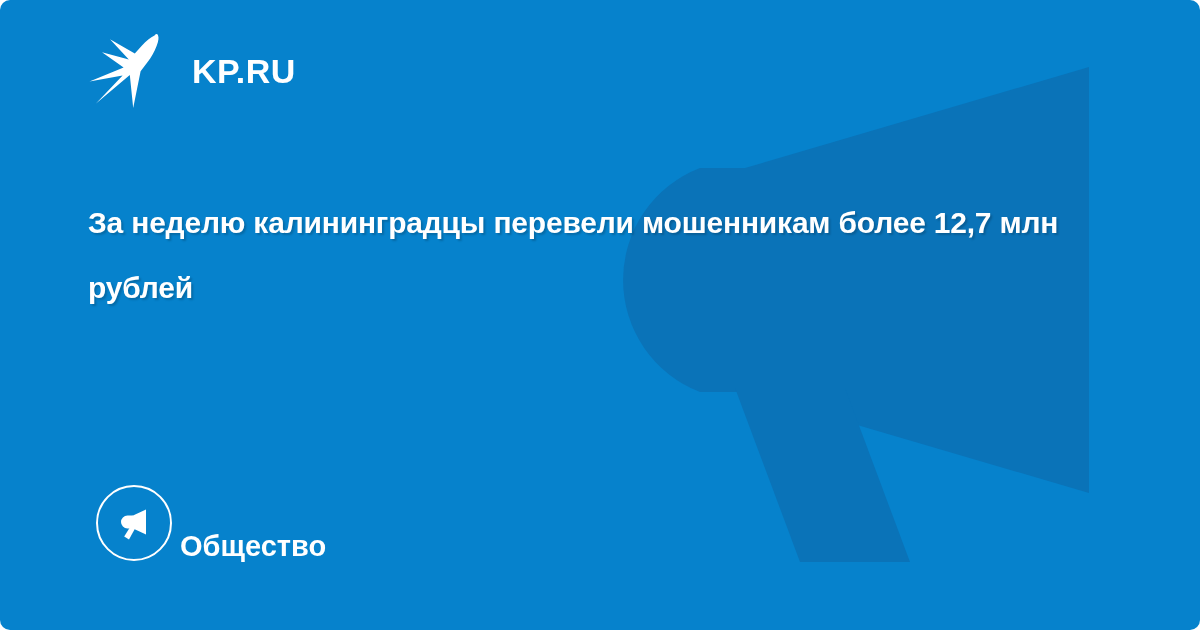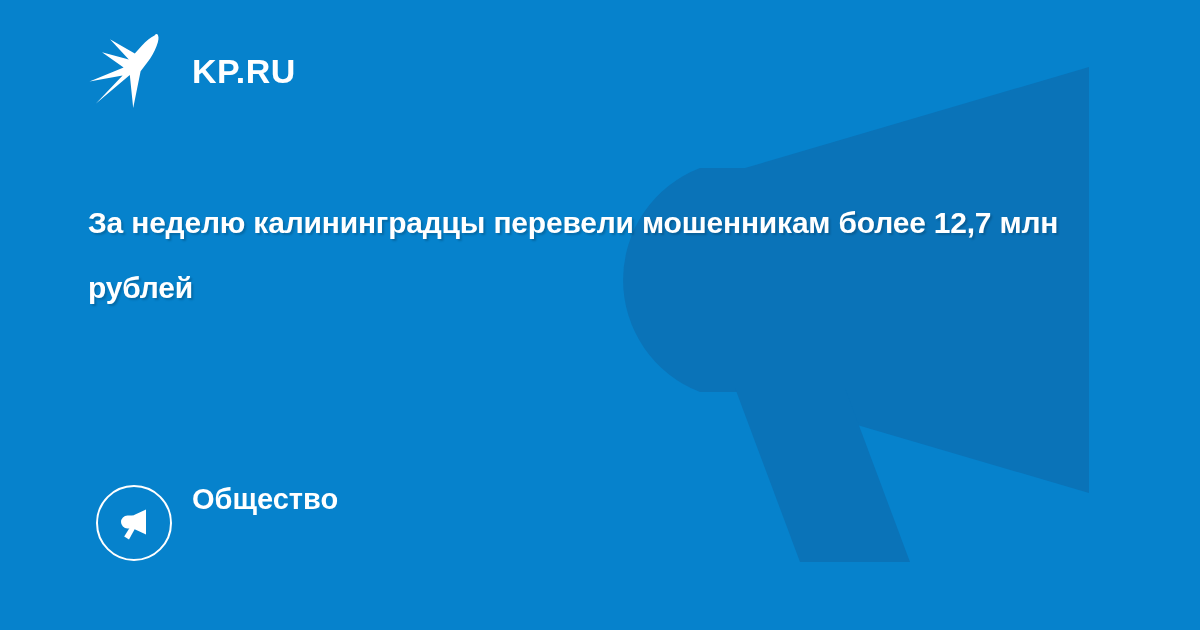--- a/index.html
+++ b/index.html
@@ -7,20 +7,21 @@
     padding: 0;
     background: #ffffff;
   }
   .canvas {
     position: relative;
     width: 1200px;
     height: 630px;
     overflow: hidden;
     background: #0682cc;
     font-family: "Liberation Sans", "DejaVu Sans", sans-serif;
+    border-radius: 10px;
     -webkit-font-smoothing: antialiased;
   }
 
   
   .watermark {
     position: absolute;
     left: 0;
     top: 0;
     width: 1200px;
     height: 630px;
@@ -66,22 +67,22 @@
     text-shadow: 2px 2px 2px rgba(0, 0, 0, 0.18);
     margin: 0;
   }
 
   
   .category {
     position: absolute;
     left: 96px;
     top: 485px;
     display: flex;
-    align-items: flex-start;
-    gap: 20px;
+    align-items: flex-end;
+    gap: 8px;
     z-index: 4;
   }
   .category-icon-ring {
     width: 76px;
     height: 76px;
     border: 2px solid #ffffff;
     border-radius: 50%;
     display: flex;
     align-items: center;
     justify-content: center;

